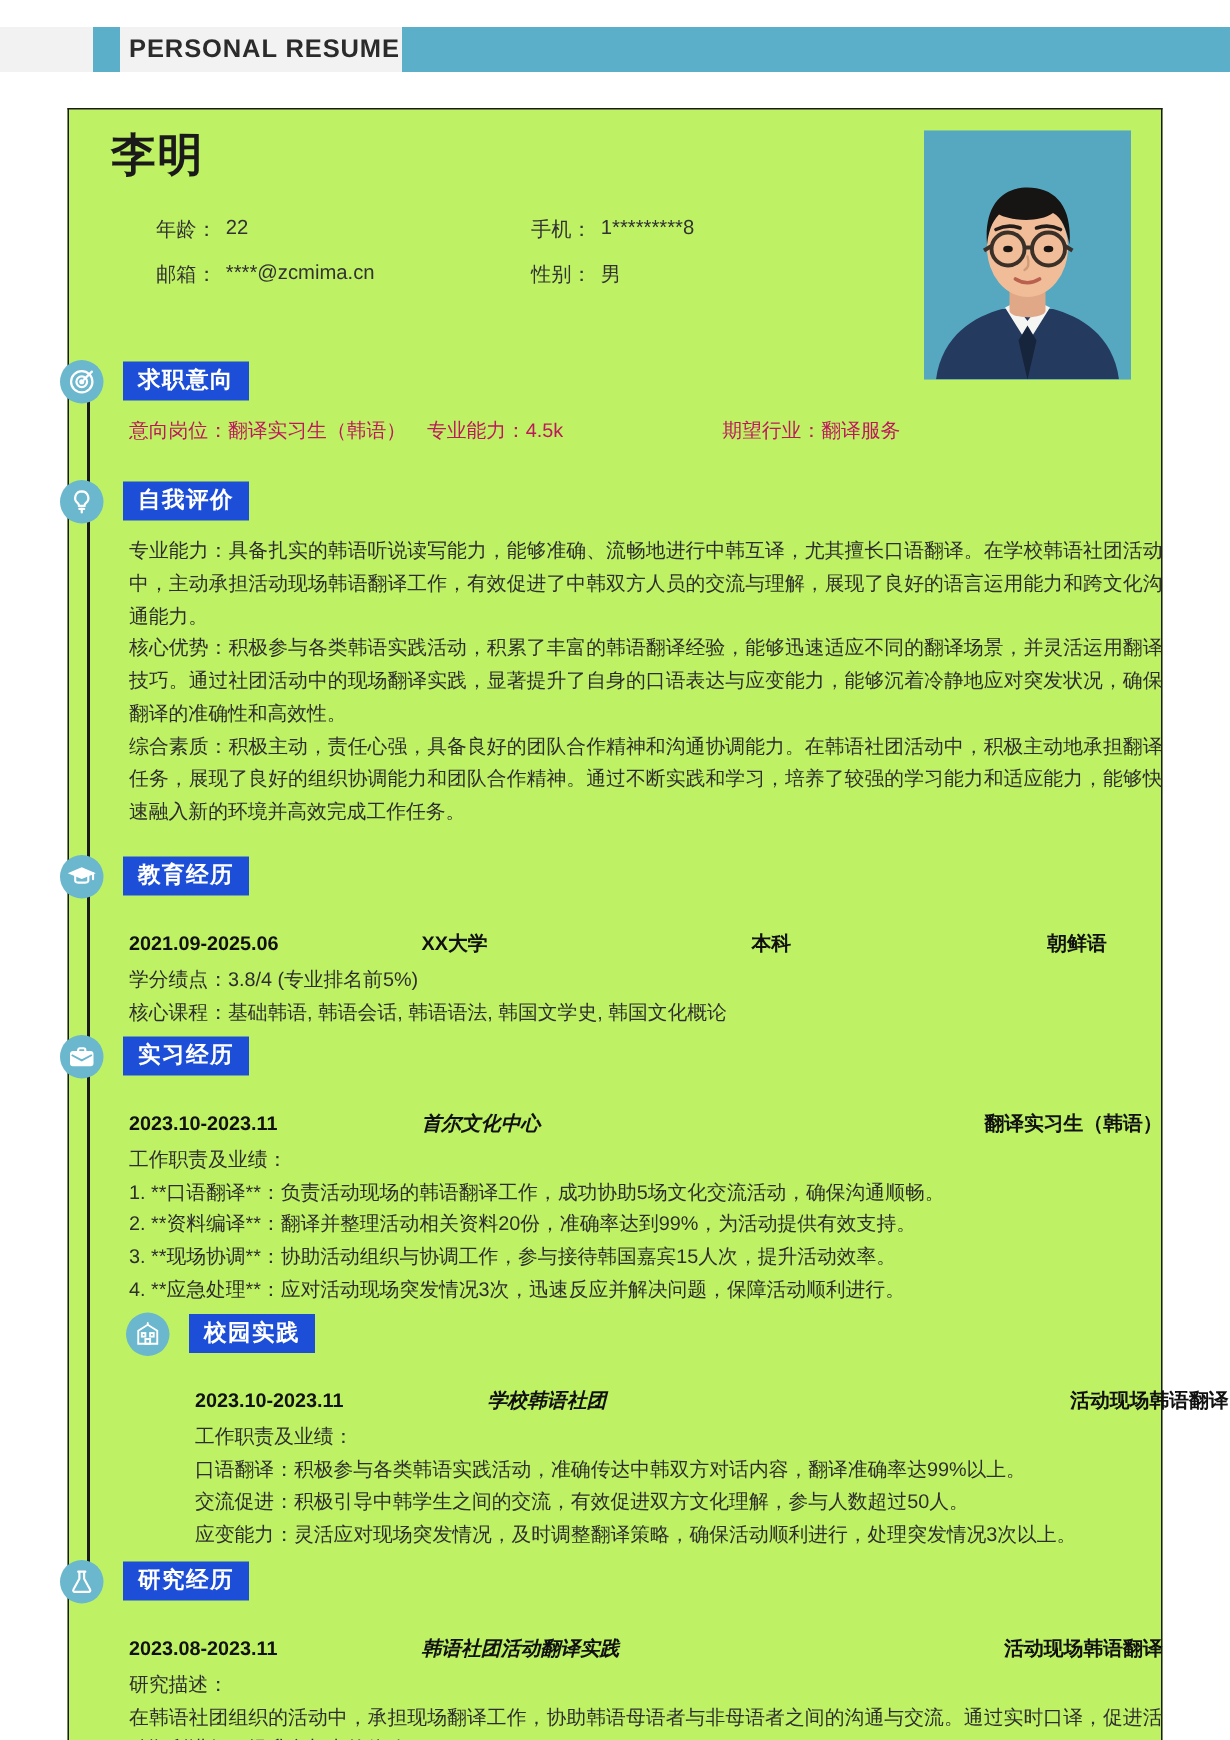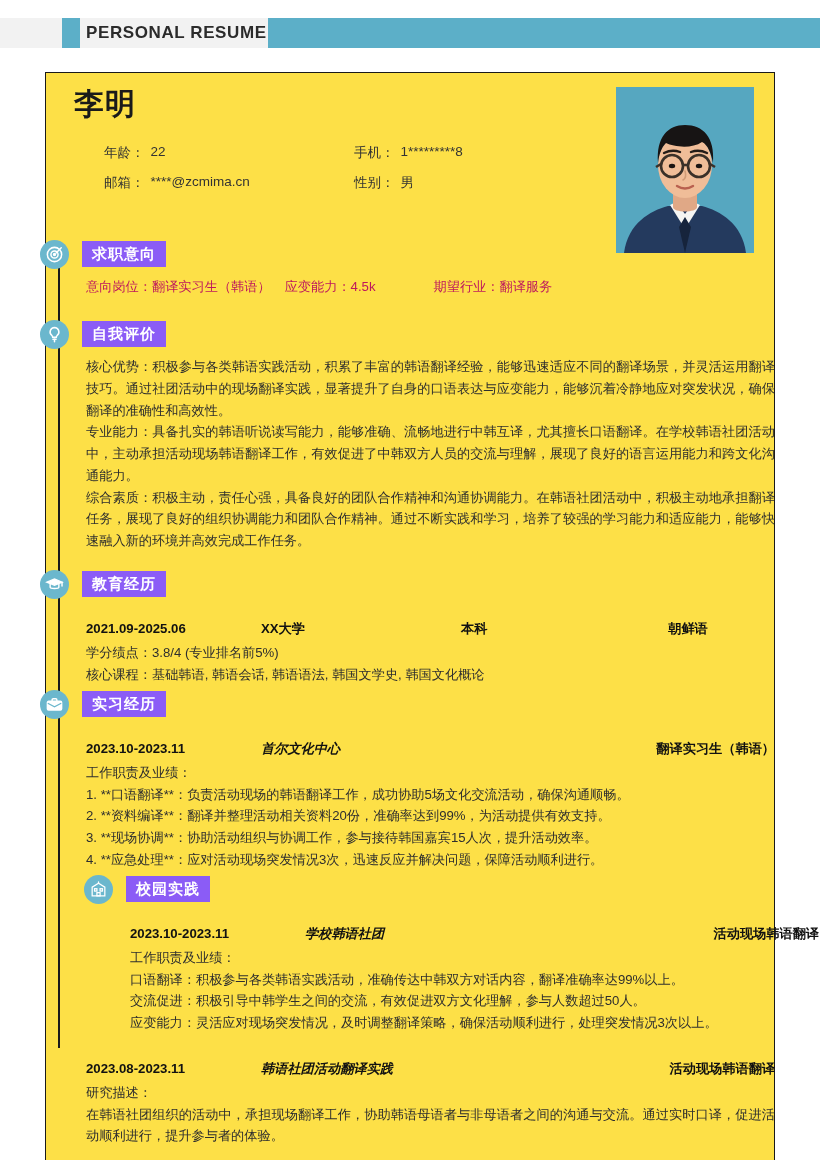--- a/index.html
+++ b/index.html
@@ -57,21 +57,21 @@
   
   .card {
     position: absolute;
     top: 72px;
     left: 45px;
     width: 730px;
     height: 1088px;
     border: 1.5px solid #1a1a1a;
     border-bottom: none;
     box-sizing: border-box;
-    background: #fde047;
+    background: #bef264;
   }
 
   
   .identity {
     position: absolute;
     top: 14px;
     left: 28px;
     width: 520px;
   }
   .person-name {
@@ -146,21 +146,21 @@
     justify-content: center;
   }
   .sec-icon svg { display: block; }
   .sec-pill {
     position: absolute;
     left: 82px;
     top: 1px;
     height: 26px;
     line-height: 26px;
     padding: 0 10px;
-    background: #8b5cf6;
+    background: #1d4ed8;
     color: #ffffff;
     font-size: 15px;
     font-weight: bold;
     letter-spacing: 1px;
     white-space: nowrap;
   }
   .section-body {
     margin-left: 86px;
     margin-right: 45px;
     margin-top: 6px;
@@ -171,36 +171,37 @@
   .para { margin: 0; text-align: justify; }
 
   
   .entry-row {
     display: flex;
     font-weight: bold;
     font-size: 13.2px;
     color: #111111;
     margin-bottom: 2px;
     margin-top: 18px;
+    gap: 20px;
   }
   .e-date { width: 175px; flex: none; }
   .e-org  { width: 200px; flex: none; }
   .e-mid  { width: 140px; flex: none; }
   .e-role { flex: 1; text-align: center; }
   .entry-row.two .e-org { width: 330px; font-style: italic; }
   .entry-row.two .e-role { text-align: right; }
 
   .objective-row {
     display: flex;
     font-size: 13.2px;
     color: #be185d;
   }
   .obj-a { white-space: nowrap; }
   .obj-b { white-space: nowrap; margin-left: 14px; }
-  .obj-c { white-space: nowrap; margin-left: 58px; }
+  .obj-c { white-space: nowrap; margin-left: 106px; }
 
   .bullet-line { margin: 0; }
   .sub-label { margin: 0; }
 </style>
 </head>
 <body>
 
 <div class="header-band"></div>
 <div class="header-accent-block"></div>
 <div class="header-title">PERSONAL RESUME</div>
@@ -284,43 +285,43 @@
       </svg>
     </div>
     <div class="sec-pill">求职意向</div>
   </div>
   <div class="section-body">
     <div class="objective-row">
       <span class="obj-a">
         <span>意向岗位：</span><span>翻译实习生（韩语）</span>
       </span>
       <span class="obj-b">
-        <span>应变能力：</span><span>4.5k</span>
+        <span>专业能力：</span><span>4.5k</span>
       </span>
       <span class="obj-c">
         <span>期望行业：</span><span>翻译服务</span>
       </span>
     </div>
   </div>
 </div>
 
 <div class="section" style="top:320px;">
   <div class="section-head">
     <div class="sec-icon">
       <svg width="19" height="19" viewBox="0 0 24 24" fill="none" stroke="#ffffff" stroke-width="1.9">
         <path d="M12 3.2 a5.6 5.6 0 0 0 -3.4 10 c0.8 0.7 1.1 1.4 1.1 2.3 h4.6 c0-0.9 0.3-1.6 1.1-2.3 A5.6 5.6 0 0 0 12 3.2 z"></path>
         <line x1="10" y1="18" x2="14" y2="18" stroke-linecap="round"></line>
         <line x1="12" y1="18" x2="12" y2="21" stroke-linecap="round"></line>
       </svg>
     </div>
     <div class="sec-pill">自我评价</div>
   </div>
   <div class="section-body">
+    <p class="para">专业能力：具备扎实的韩语听说读写能力，能够准确、流畅地进行中韩互译，尤其擅长口语翻译。在学校韩语社团活动中，主动承担活动现场韩语翻译工作，有效促进了中韩双方人员的交流与理解，展现了良好的语言运用能力和跨文化沟通能力。</p>
     <p class="para">核心优势：积极参与各类韩语实践活动，积累了丰富的韩语翻译经验，能够迅速适应不同的翻译场景，并灵活运用翻译技巧。通过社团活动中的现场翻译实践，显著提升了自身的口语表达与应变能力，能够沉着冷静地应对突发状况，确保翻译的准确性和高效性。</p>
-    <p class="para">专业能力：具备扎实的韩语听说读写能力，能够准确、流畅地进行中韩互译，尤其擅长口语翻译。在学校韩语社团活动中，主动承担活动现场韩语翻译工作，有效促进了中韩双方人员的交流与理解，展现了良好的语言运用能力和跨文化沟通能力。</p>
     <p class="para">综合素质：积极主动，责任心强，具备良好的团队合作精神和沟通协调能力。在韩语社团活动中，积极主动地承担翻译任务，展现了良好的组织协调能力和团队合作精神。通过不断实践和学习，培养了较强的学习能力和适应能力，能够快速融入新的环境并高效完成工作任务。</p>
   </div>
 </div>
 
 <div class="section" style="top:570px;">
   <div class="section-head">
     <div class="sec-icon">
       <svg width="19" height="19" viewBox="0 0 24 24" fill="none" stroke="#ffffff" stroke-width="1.8">
         <path d="M2.5 9 L12 5 L21.5 9 L12 13 Z" fill="#ffffff" stroke="#ffffff"></path>
         <path d="M6.5 11 v4.5 c0 2 11 2 11 0 V11"></path>
@@ -386,20 +387,29 @@
       <span class="e-role">活动现场韩语翻译</span>
     </div>
     <p class="sub-label">工作职责及业绩：</p>
     <p class="bullet-line">口语翻译：积极参与各类韩语实践活动，准确传达中韩双方对话内容，翻译准确率达99%以上。</p>
     <p class="bullet-line">交流促进：积极引导中韩学生之间的交流，有效促进双方文化理解，参与人数超过50人。</p>
     <p class="bullet-line">应变能力：灵活应对现场突发情况，及时调整翻译策略，确保活动顺利进行，处理突发情况3次以上。</p>
   </div>
 </div>
 
 <div class="section" style="top:1040px;">
+  <div class="section-head">
+    <div class="sec-icon">
+      <svg width="19" height="19" viewBox="0 0 24 24" fill="none" stroke="#ffffff" stroke-width="1.8">
+        <path d="M10 3.5 v6 L5 18.5 c-0.6 1 0.1 2 1.2 2 h11.6 c1.1 0 1.8-1 1.2-2 L14 9.5 v-6" stroke-linejoin="round"></path>
+        <line x1="9" y1="3.5" x2="15" y2="3.5" stroke-linecap="round"></line>
+      </svg>
+    </div>
+    <div class="sec-pill">研究经历</div>
+  </div>
   <div class="section-body">
     <div class="entry-row two">
       <span class="e-date">2023.08-2023.11</span>
       <span class="e-org">韩语社团活动翻译实践</span>
       <span class="e-role">活动现场韩语翻译</span>
     </div>
     <p class="sub-label">研究描述：</p>
     <p class="para">在韩语社团组织的活动中，承担现场翻译工作，协助韩语母语者与非母语者之间的沟通与交流。通过实时口译，促进活动顺利进行，提升参与者的体验。</p>
   </div>
 </div>

